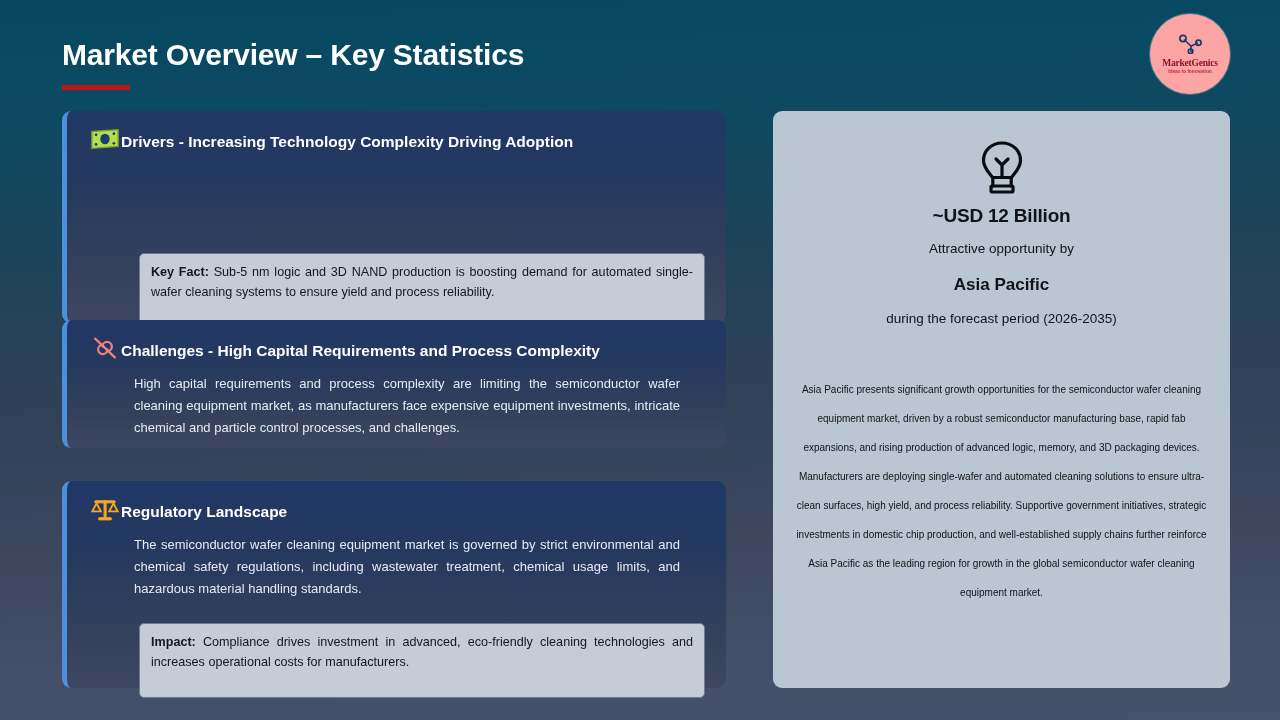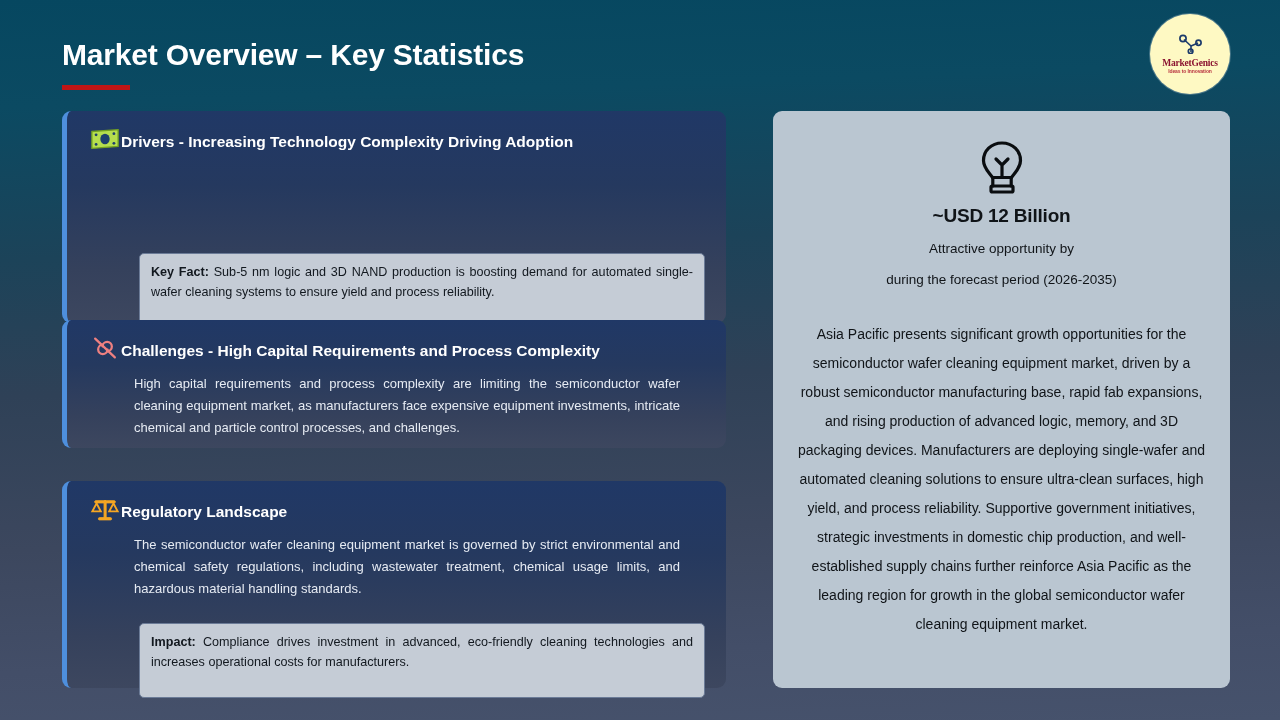--- a/index.html
+++ b/index.html
@@ -36,21 +36,21 @@
   }
 
   
   #logo {
     position: absolute;
     right: 50px;
     top: 14px;
     width: 80px;
     height: 80px;
     border-radius: 50%;
-    background: #fef9c3;
+    background: #fca5a5;
     display: flex;
     flex-direction: column;
     align-items: center;
     justify-content: center;
     box-shadow: 0 0 0 1px rgba(255,255,255,0.25);
   }
   #logo .logo-mark { margin-bottom: 1px; }
   #logo .logo-name {
     font-size: 9.5px;
     font-weight: bold;
@@ -168,22 +168,22 @@
   #opp-region {
     font-size: 17px;
     font-weight: bold;
     margin-top: 19px;
   }
   #opp-period {
     font-size: 13.5px;
     margin-top: 16px;
   }
   #opp-desc {
-    margin-top: 33px;
-    font-size: 14px;
+    margin-top: 49px;
+    font-size: 10px;
     line-height: 29px;
     padding: 0 4px;
   }
 </style>
 </head>
 <body>
 
 <div id="slide-title">Market Overview – Key Statistics</div>
 <div id="title-underline"></div>
 
@@ -267,15 +267,16 @@
         <path d="M26 4 C15 4 7.5 12 7.5 21.5 C7.5 29 13 33.5 16.5 38.5 L35.5 38.5 C39 33.5 44.5 29 44.5 21.5 C44.5 12 37 4 26 4 Z"></path>
         <line x1="16.8" y1="38.5" x2="16.8" y2="47"></line>
         <line x1="35.2" y1="38.5" x2="35.2" y2="47"></line>
         <rect x="15" y="47" width="22" height="6" rx="1.2"></rect>
         <path d="M26 38 L26 26 L20 20 M26 26 L32 20"></path>
       </g>
     </svg>
   </div>
   <div id="opp-value">~USD 12 Billion</div>
   <div id="opp-subline">Attractive opportunity by</div>
+  <div id="opp-region">Asia Pacific</div>
   <div id="opp-period">during the forecast period (2026-2035)</div>
   <div id="opp-desc">Asia Pacific presents significant growth opportunities for the semiconductor wafer cleaning equipment market, driven by a robust semiconductor manufacturing base, rapid fab expansions, and rising production of advanced logic, memory, and 3D packaging devices. Manufacturers are deploying single-wafer and automated cleaning solutions to ensure ultra-clean surfaces, high yield, and process reliability. Supportive government initiatives, strategic investments in domestic chip production, and well-established supply chains further reinforce Asia Pacific as the leading region for growth in the global semiconductor wafer cleaning equipment market.</div>
 </div>
 
 </body></html>

